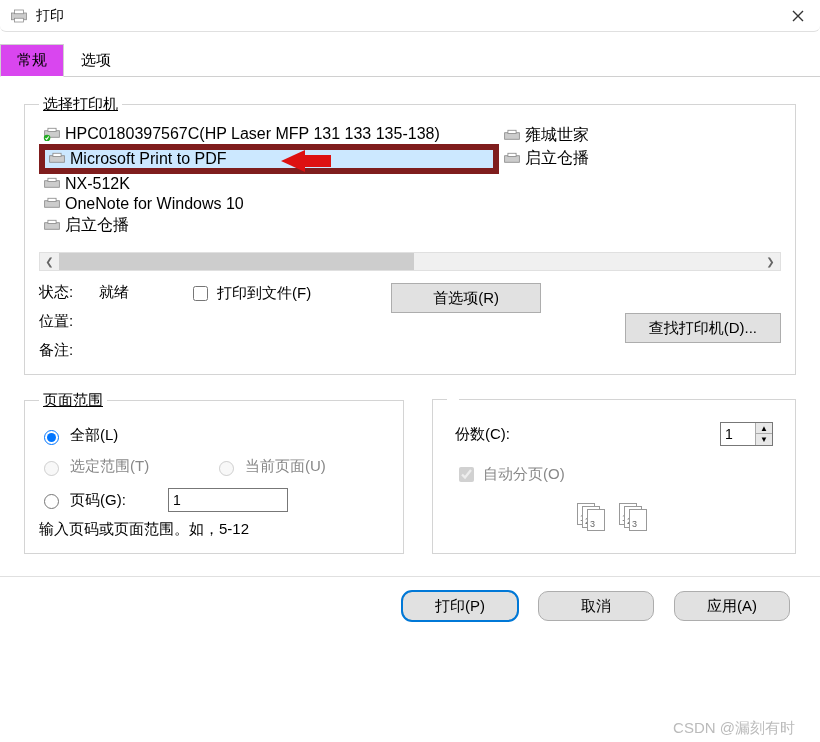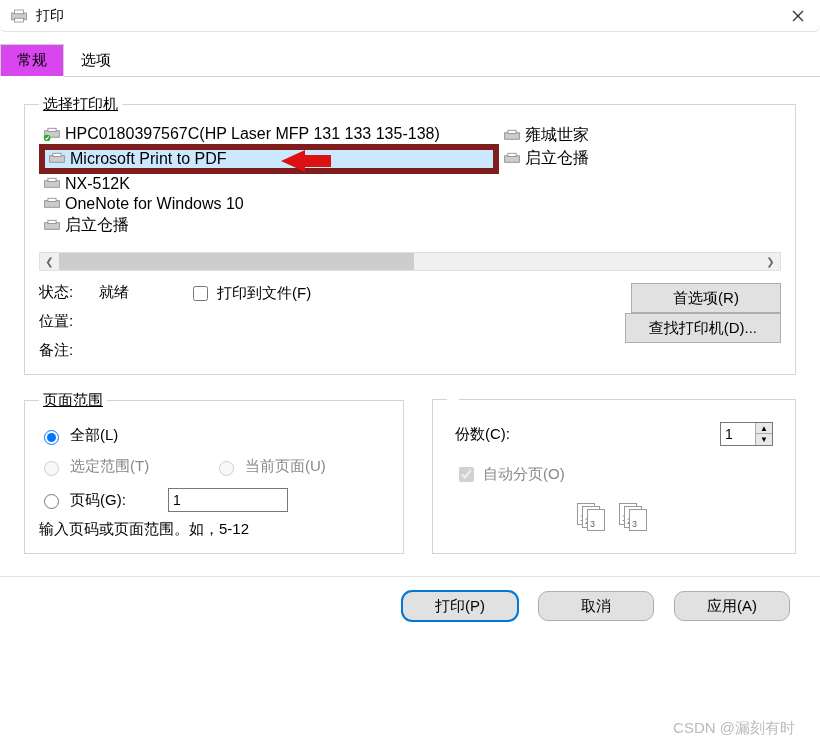--- a/index.html
+++ b/index.html
@@ -173,21 +173,21 @@
     <div class="printer-info">
       <div class="info-labels">
         <span>状态:</span>
         <span>就绪</span>
         <span>位置:</span>
         <span></span>
         <span>备注:</span>
         <span></span>
       </div>
       <div style="flex:1; display:flex; flex-direction:column;">
-        <div style="display:flex; justify-content:space-between; align-items:center;">
+        <div style="display:flex; align-items:center;">
           <label class="checkbox-row">
             <input type="checkbox" style="">
             <span>打印到文件(F)</span>
           </label>
           <button class="win-btn">首选项(R)</button>
         </div>
         <div style="display:flex; justify-content:flex-end; ">
           <button class="win-btn">查找打印机(D)...</button>
         </div>
       </div>

